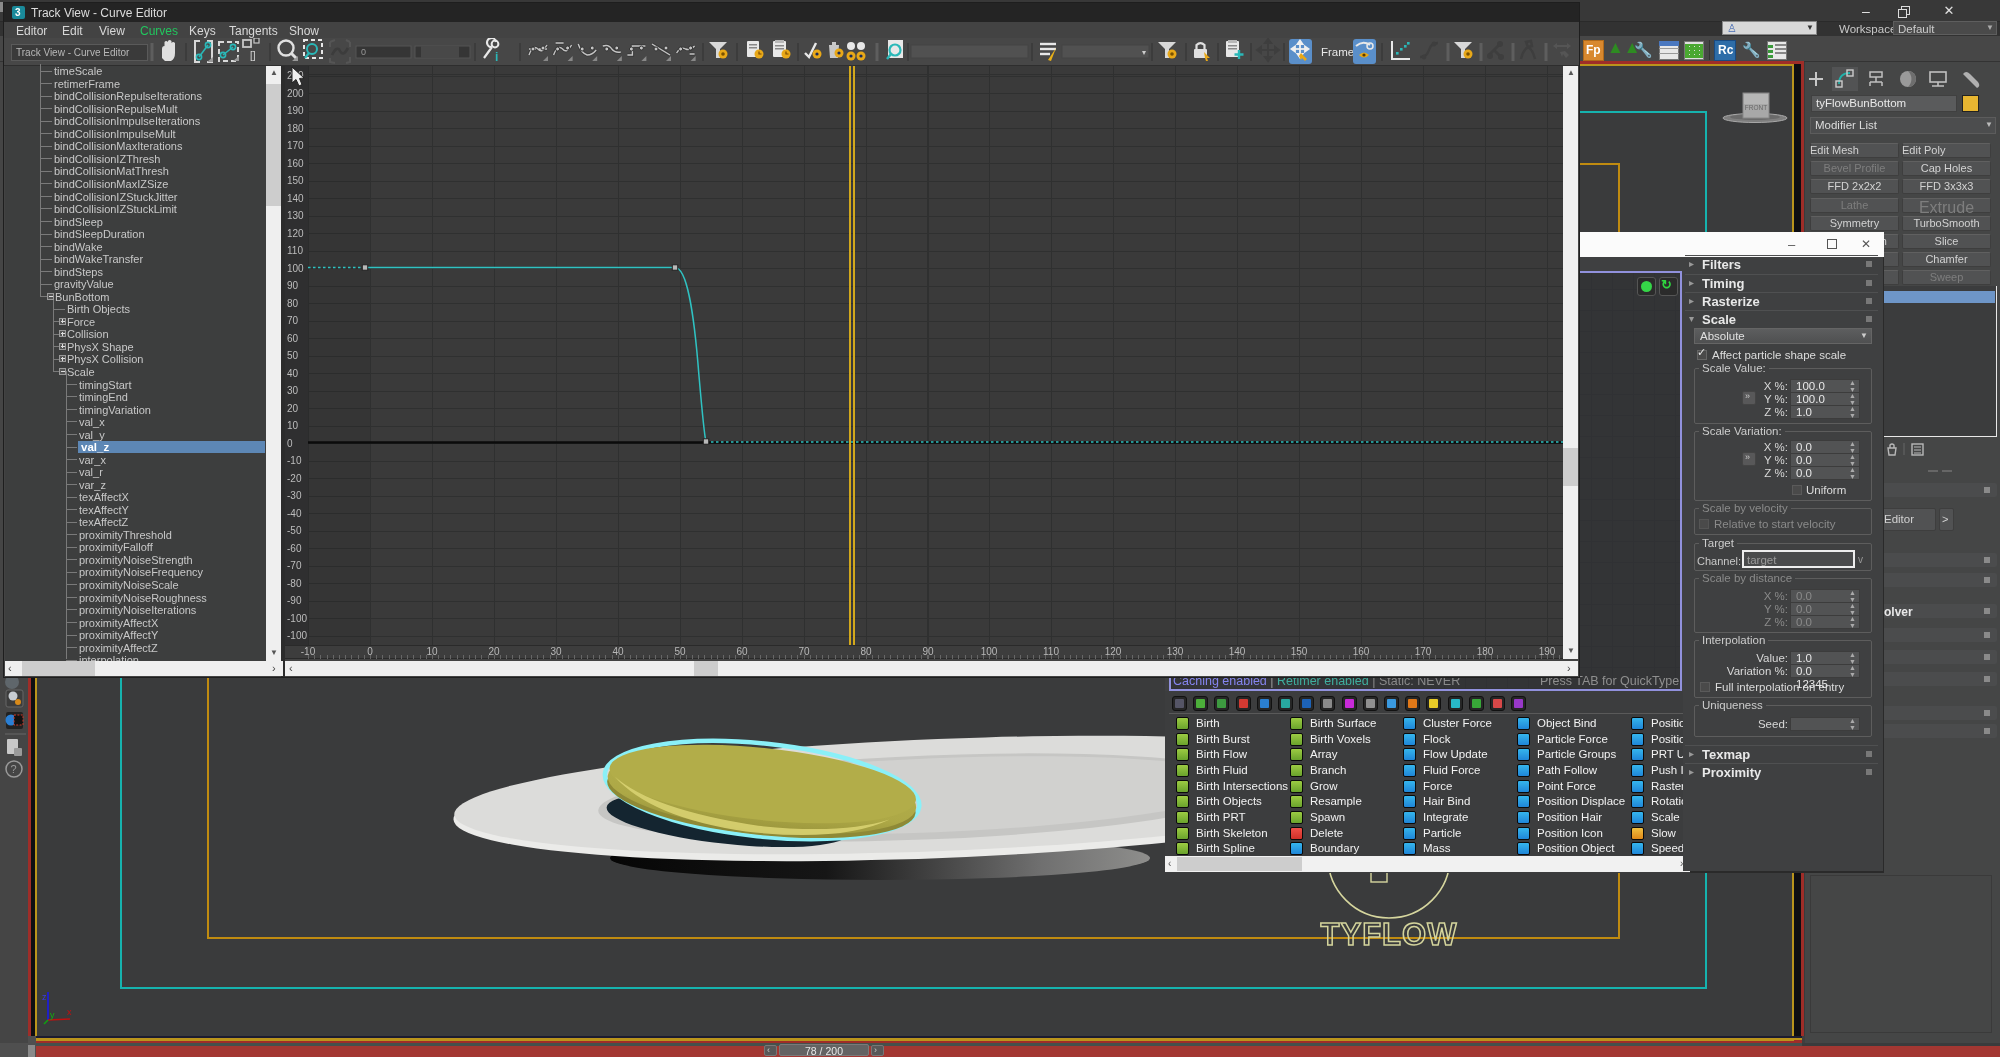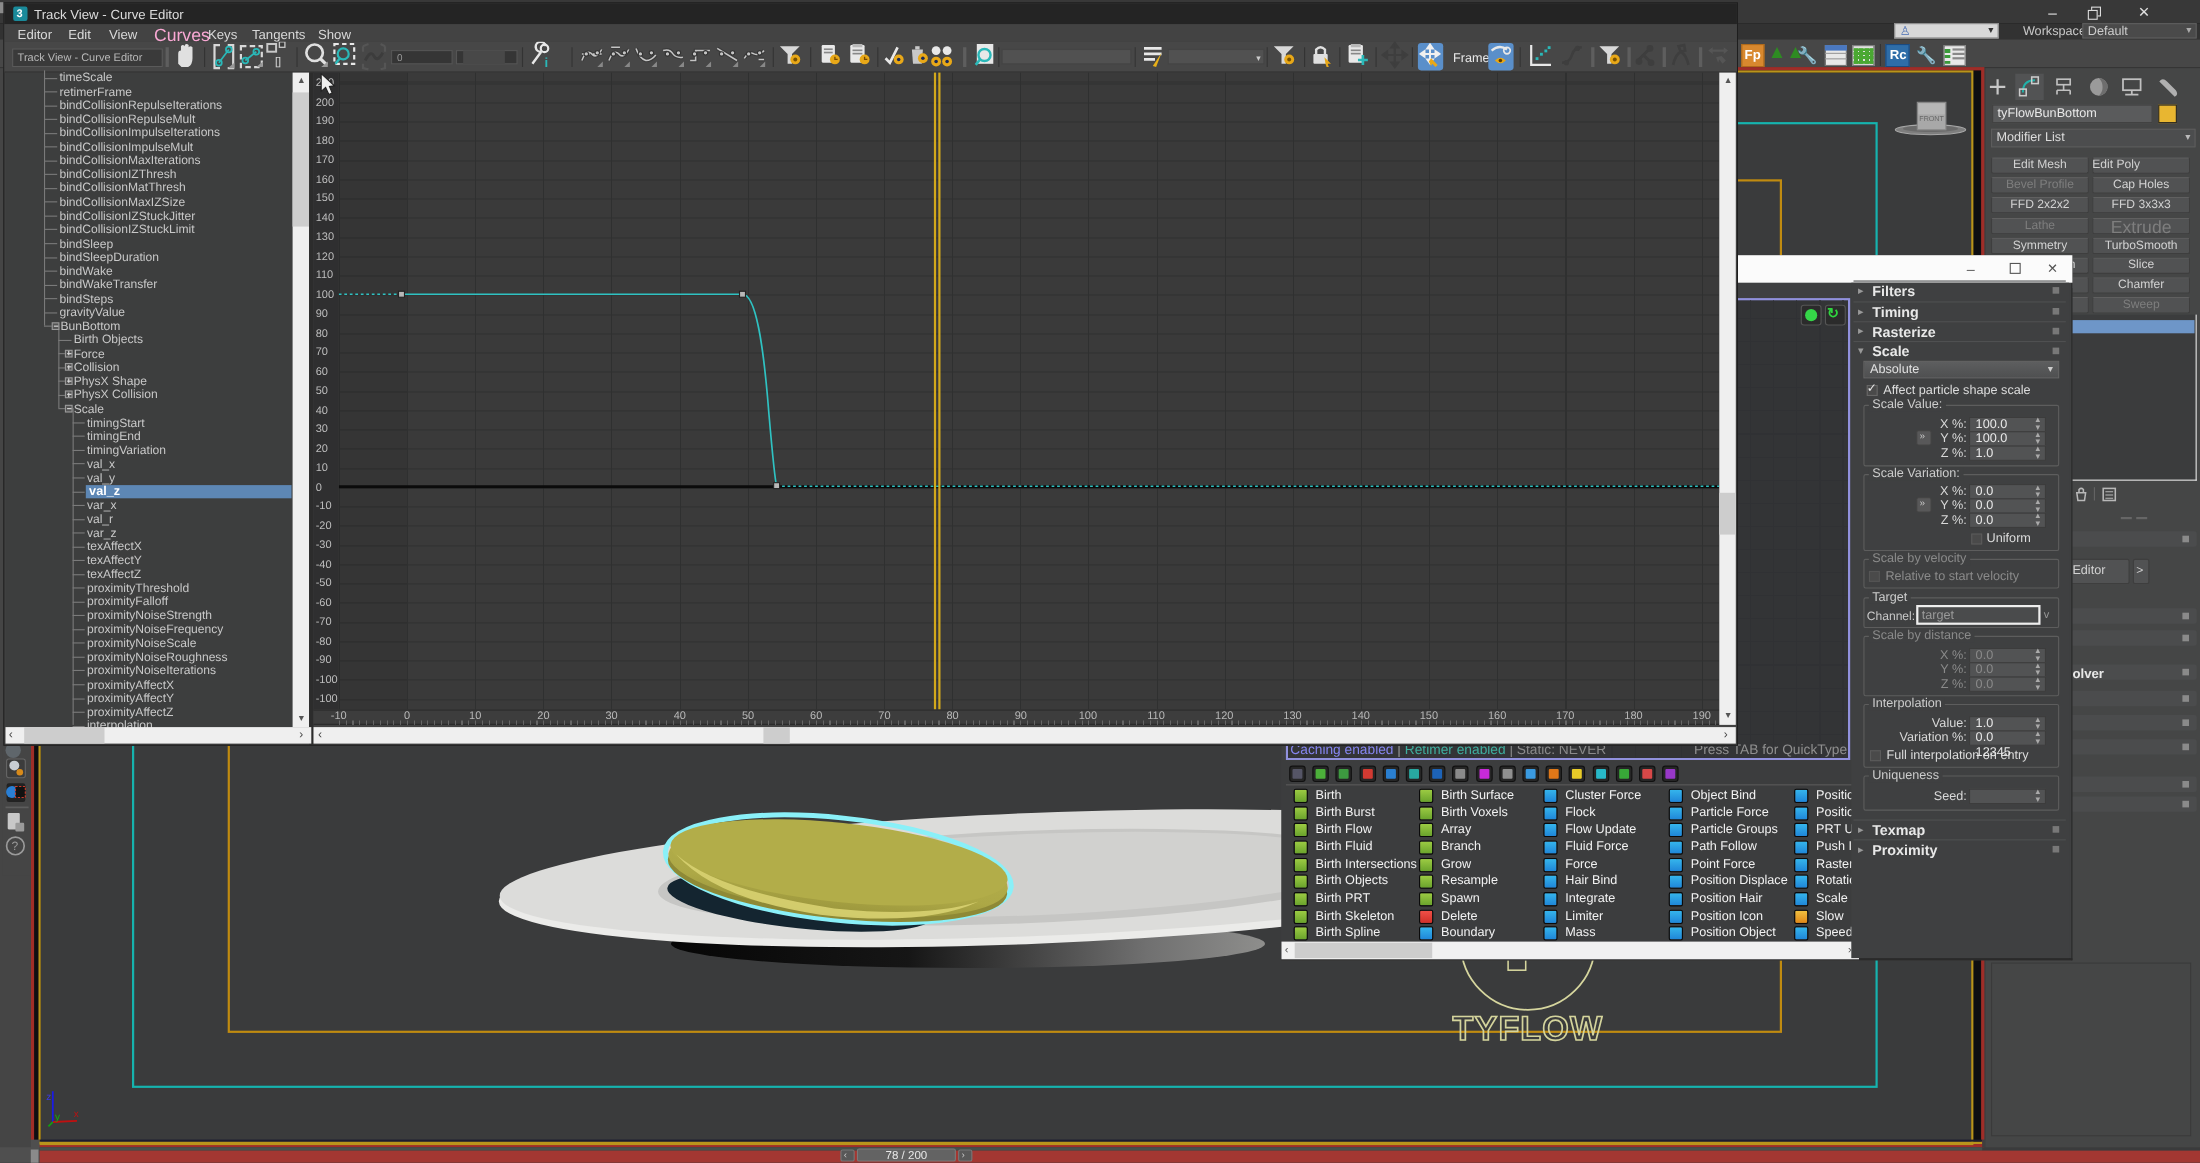--- a/index.html
+++ b/index.html
@@ -159,21 +159,21 @@
   <path d="M 155 8 Q 158 4 162 8 L 170 16 Q 173 20 169 22 L 161 14 Z" fill="#b0b0b0"></path>
 </svg>
 
 <div class="abs" style="left:1811px;top:95px;width:146px;height:17px;background:#5a5b5c;border:1px solid #404040"></div>
 <div class="txt" style="left:1816px;top:97px;font-size:11.5px;color:#e8e8e8">tyFlowBunBottom</div>
 <div class="abs" style="left:1962px;top:95px;width:17px;height:17px;background:#e8b631;border:1px solid #222"></div>
 <div class="abs" style="left:1810px;top:117px;width:186px;height:17px;background:#4c4d4e;border:1px solid #5c5c5c"></div>
 <div class="txt" style="left:1815px;top:119px;font-size:11.5px;color:#dcdcdc">Modifier List</div>
 <div class="txt" style="left:1985px;top:120px;font-size:8px;color:#bbb">▼</div>
 <div class="abs" style="left:1810px;top:143px;width:89px;height:15px;background:#515253;border:1px solid #3e3e3e;border-top-color:#606060;border-radius:2px"></div>
-<div class="txt" style="left:1810px;top:144px;width:89px;text-align:center;font-size:11px;color:#d2d2d2">Edit Mesh</div>
+<div class="txt" style="left:1810px;top:144px;width:89px;text-align:left;font-size:11px;color:#d2d2d2">Edit Mesh</div>
 <div class="abs" style="left:1902px;top:143px;width:89px;height:15px;background:#515253;border:1px solid #3e3e3e;border-top-color:#606060;border-radius:2px"></div>
 <div class="txt" style="left:1902px;top:144px;width:89px;text-align:left;font-size:11px;color:#d2d2d2">Edit Poly</div>
 <div class="abs" style="left:1810px;top:161px;width:89px;height:15px;background:#515253;border:1px solid #3e3e3e;border-top-color:#606060;border-radius:2px"></div>
 <div class="txt" style="left:1810px;top:162px;width:89px;text-align:center;font-size:11px;color:#7e7e7e">Bevel Profile</div>
 <div class="abs" style="left:1902px;top:161px;width:89px;height:15px;background:#515253;border:1px solid #3e3e3e;border-top-color:#606060;border-radius:2px"></div>
 <div class="txt" style="left:1902px;top:162px;width:89px;text-align:center;font-size:11px;color:#d2d2d2">Cap Holes</div>
 <div class="abs" style="left:1810px;top:179px;width:89px;height:15px;background:#515253;border:1px solid #3e3e3e;border-top-color:#606060;border-radius:2px"></div>
 <div class="txt" style="left:1810px;top:180px;width:89px;text-align:center;font-size:11px;color:#d2d2d2">FFD 2x2x2</div>
 <div class="abs" style="left:1902px;top:179px;width:89px;height:15px;background:#515253;border:1px solid #3e3e3e;border-top-color:#606060;border-radius:2px"></div>
 <div class="txt" style="left:1902px;top:180px;width:89px;text-align:center;font-size:11px;color:#d2d2d2">FFD 3x3x3</div>
@@ -331,21 +331,21 @@
 <div class="txt" style="left:1423px;top:748.3px;font-size:11.5px;color:#f2f2f2">Flow Update</div>
 <div class="abs" style="left:1403px;top:764.0px;width:13px;height:13px;background:linear-gradient(180deg,#35b5ec,#1f86d8);border:1px solid #0a0a0a;border-radius:2px"></div>
 <div class="txt" style="left:1423px;top:764.0px;font-size:11.5px;color:#f2f2f2">Fluid Force</div>
 <div class="abs" style="left:1403px;top:779.6px;width:13px;height:13px;background:linear-gradient(180deg,#35b5ec,#1f86d8);border:1px solid #0a0a0a;border-radius:2px"></div>
 <div class="txt" style="left:1423px;top:779.6px;font-size:11.5px;color:#f2f2f2">Force</div>
 <div class="abs" style="left:1403px;top:795.3px;width:13px;height:13px;background:linear-gradient(180deg,#35b5ec,#1f86d8);border:1px solid #0a0a0a;border-radius:2px"></div>
 <div class="txt" style="left:1423px;top:795.3px;font-size:11.5px;color:#f2f2f2">Hair Bind</div>
 <div class="abs" style="left:1403px;top:811.0px;width:13px;height:13px;background:linear-gradient(180deg,#35b5ec,#1f86d8);border:1px solid #0a0a0a;border-radius:2px"></div>
 <div class="txt" style="left:1423px;top:811.0px;font-size:11.5px;color:#f2f2f2">Integrate</div>
 <div class="abs" style="left:1403px;top:826.6px;width:13px;height:13px;background:linear-gradient(180deg,#35b5ec,#1f86d8);border:1px solid #0a0a0a;border-radius:2px"></div>
-<div class="txt" style="left:1423px;top:826.6px;font-size:11.5px;color:#f2f2f2">Limiter</div>
+<div class="txt" style="left:1423px;top:826.6px;font-size:11.5px;color:#f2f2f2">Particle</div>
 <div class="abs" style="left:1403px;top:842.3px;width:13px;height:13px;background:linear-gradient(180deg,#35b5ec,#1f86d8);border:1px solid #0a0a0a;border-radius:2px"></div>
 <div class="txt" style="left:1423px;top:842.3px;font-size:11.5px;color:#f2f2f2">Mass</div>
 <div class="abs" style="left:1517px;top:717.0px;width:13px;height:13px;background:linear-gradient(180deg,#35b5ec,#1f86d8);border:1px solid #0a0a0a;border-radius:2px"></div>
 <div class="txt" style="left:1537px;top:717.0px;font-size:11.5px;color:#f2f2f2">Object Bind</div>
 <div class="abs" style="left:1517px;top:732.7px;width:13px;height:13px;background:linear-gradient(180deg,#35b5ec,#1f86d8);border:1px solid #0a0a0a;border-radius:2px"></div>
 <div class="txt" style="left:1537px;top:732.7px;font-size:11.5px;color:#f2f2f2">Particle Force</div>
 <div class="abs" style="left:1517px;top:748.3px;width:13px;height:13px;background:linear-gradient(180deg,#35b5ec,#1f86d8);border:1px solid #0a0a0a;border-radius:2px"></div>
 <div class="txt" style="left:1537px;top:748.3px;font-size:11.5px;color:#f2f2f2">Particle Groups</div>
 <div class="abs" style="left:1517px;top:764.0px;width:13px;height:13px;background:linear-gradient(180deg,#35b5ec,#1f86d8);border:1px solid #0a0a0a;border-radius:2px"></div>
 <div class="txt" style="left:1537px;top:764.0px;font-size:11.5px;color:#f2f2f2">Path Follow</div>
@@ -490,21 +490,21 @@
 <div class="abs" style="left:1866px;top:769px;width:6px;height:6px;background:#787878"></div>
 <div class="abs" style="left:3px;top:2px;width:1577px;height:676px;background:#434343;border:1px solid #1e1e1e"></div>
 <div class="abs" style="left:4px;top:3px;width:1575px;height:19px;background:#242424"></div>
 <div class="abs" style="left:12px;top:6px;width:13px;height:13px;background:#1a8a9a;border-radius:2px"></div>
 <div class="txt" style="left:15px;top:7px;font-size:10px;font-weight:bold;color:#fff">3</div>
 <div class="txt" style="left:31px;top:6px;font-size:12px;color:#dcdcdc">Track View - Curve Editor</div>
 <div class="abs" style="left:4px;top:22px;width:1575px;height:16px;background:#434343"></div>
 <div class="txt" style="left:16px;top:24px;font-size:12px;color:#d8d8d8">Editor</div>
 <div class="txt" style="left:62px;top:24px;font-size:12px;color:#d8d8d8">Edit</div>
 <div class="txt" style="left:99px;top:24px;font-size:12px;color:#d8d8d8">View</div>
-<div class="txt" style="left:140px;top:24px;font-size:16px;color:#f9a8d4">Curves</div>
+<div class="txt" style="left:140px;top:24px;font-size:12px;color:#22c55e">Curves</div>
 <div class="txt" style="left:189px;top:24px;font-size:12px;color:#d8d8d8">Keys</div>
 <div class="txt" style="left:229px;top:24px;font-size:12px;color:#d8d8d8">Tangents</div>
 <div class="txt" style="left:289px;top:24px;font-size:12px;color:#d8d8d8">Show</div>
 <div class="abs" style="left:4px;top:38px;width:1575px;height:28px;background:#474747;border-bottom:1px solid #2e2e2e"></div>
 <div class="abs" style="left:11px;top:44px;width:137px;height:17px;background:#3a3a3a;border:1px solid #5a5a5a"></div>
 <div class="txt" style="left:16px;top:47px;font-size:10px;color:#b8b8b8">Track View - Curve Editor</div>
 <svg class="abs" style="left:0px;top:38px" width="1578" height="28" viewBox="0 0 1578 28">
 <line x1="152" y1="5" x2="152" y2="23" stroke="#5e5e5e" stroke-width="3"></line>
 <g transform="translate(159,0)">
       <path d="M 3 20 L 3 11 Q 3 8 5.5 8 L 5.5 13 L 5.5 4 Q 7 2 9 4 L 9 12 L 9 3 Q 10.5 1 12.5 3 L 12.5 12 L 12.5 5 Q 14 3 16 5 L 16 15 Q 16 21 12 23 L 6 23 Z" fill="#e0e0e0"></path>

